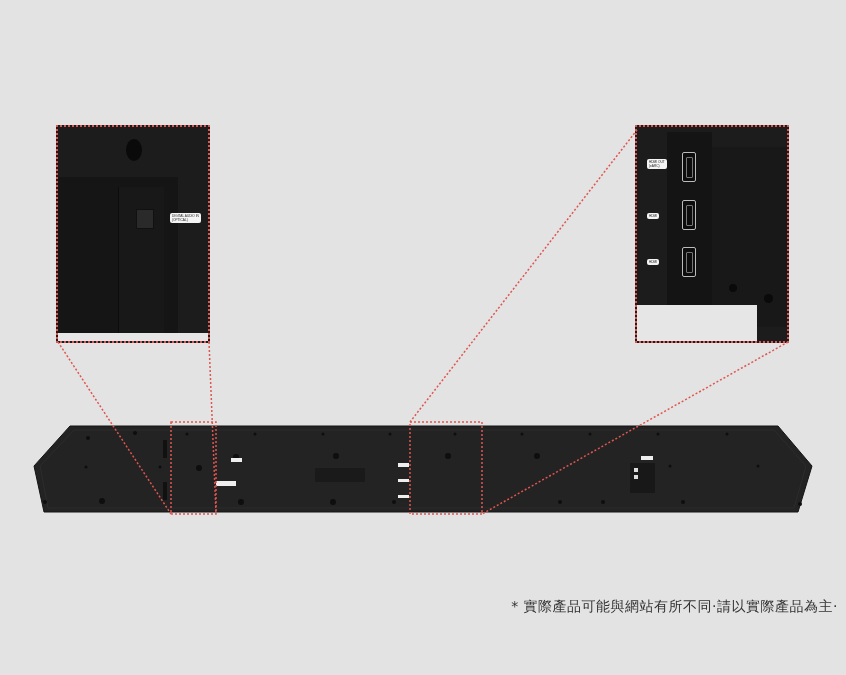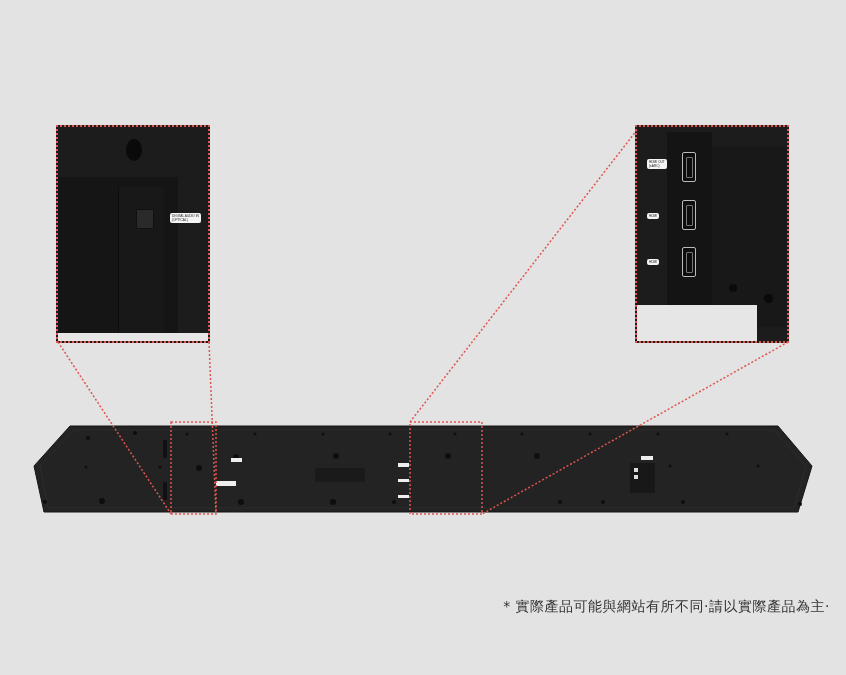--- a/index.html
+++ b/index.html
@@ -3,21 +3,21 @@
 <meta charset="utf-8">
 <style>
   html,body{margin:0;padding:0;}
   body{width:846px;height:675px;background:#e3e3e3;position:relative;overflow:hidden;font-family:"DejaVu Sans",sans-serif;}
   .abs{position:absolute;}
   .zoom-box{position:absolute;background:#1c1c1c;border:2px dotted #e0554f;box-sizing:border-box;overflow:hidden;}
   .label-tag{position:absolute;background:#f4f4f4;color:#222;border-radius:2px;font-size:3.2px;line-height:4px;padding:1px 2px;font-family:"Liberation Sans",sans-serif;white-space:pre;}
   .hole{position:absolute;border-radius:50%;background:#0a0a0a;}
   .hdmi{position:absolute;width:14px;height:30px;border:1.5px solid #bbb;border-radius:2px;background:#0d0d0d;box-sizing:border-box;}
   .hdmi::after{content:"";position:absolute;left:3px;top:4px;width:5px;height:19px;border:1px solid #777;border-radius:1px;}
-  .note{position:absolute;right:16px;top:598px;font-size:14px;color:#333;letter-spacing:0.5px;font-family:"DejaVu Sans",sans-serif;}
+  .note{position:absolute;right:8px;top:598px;font-size:14px;color:#333;letter-spacing:0.5px;font-family:"DejaVu Sans",sans-serif;}
   svg.overlay{position:absolute;left:0;top:0;pointer-events:none;}
 </style>
 </head>
 <body>
 
 <div class="zoom-box" style="left:56px;top:125px;width:154px;height:218px;">
   <div class="abs" style="left:0;top:50px;width:120px;height:160px;background:#151515;"></div>
   <div class="abs" style="left:60px;top:60px;width:45px;height:150px;background:#181818;border-left:1px solid #0c0c0c;"></div>
   <div class="hole" style="left:68px;top:12px;width:16px;height:22px;"></div>
   <div class="abs" style="left:78px;top:82px;width:16px;height:18px;background:#2a2a2a;border:1px solid #111;"></div>

